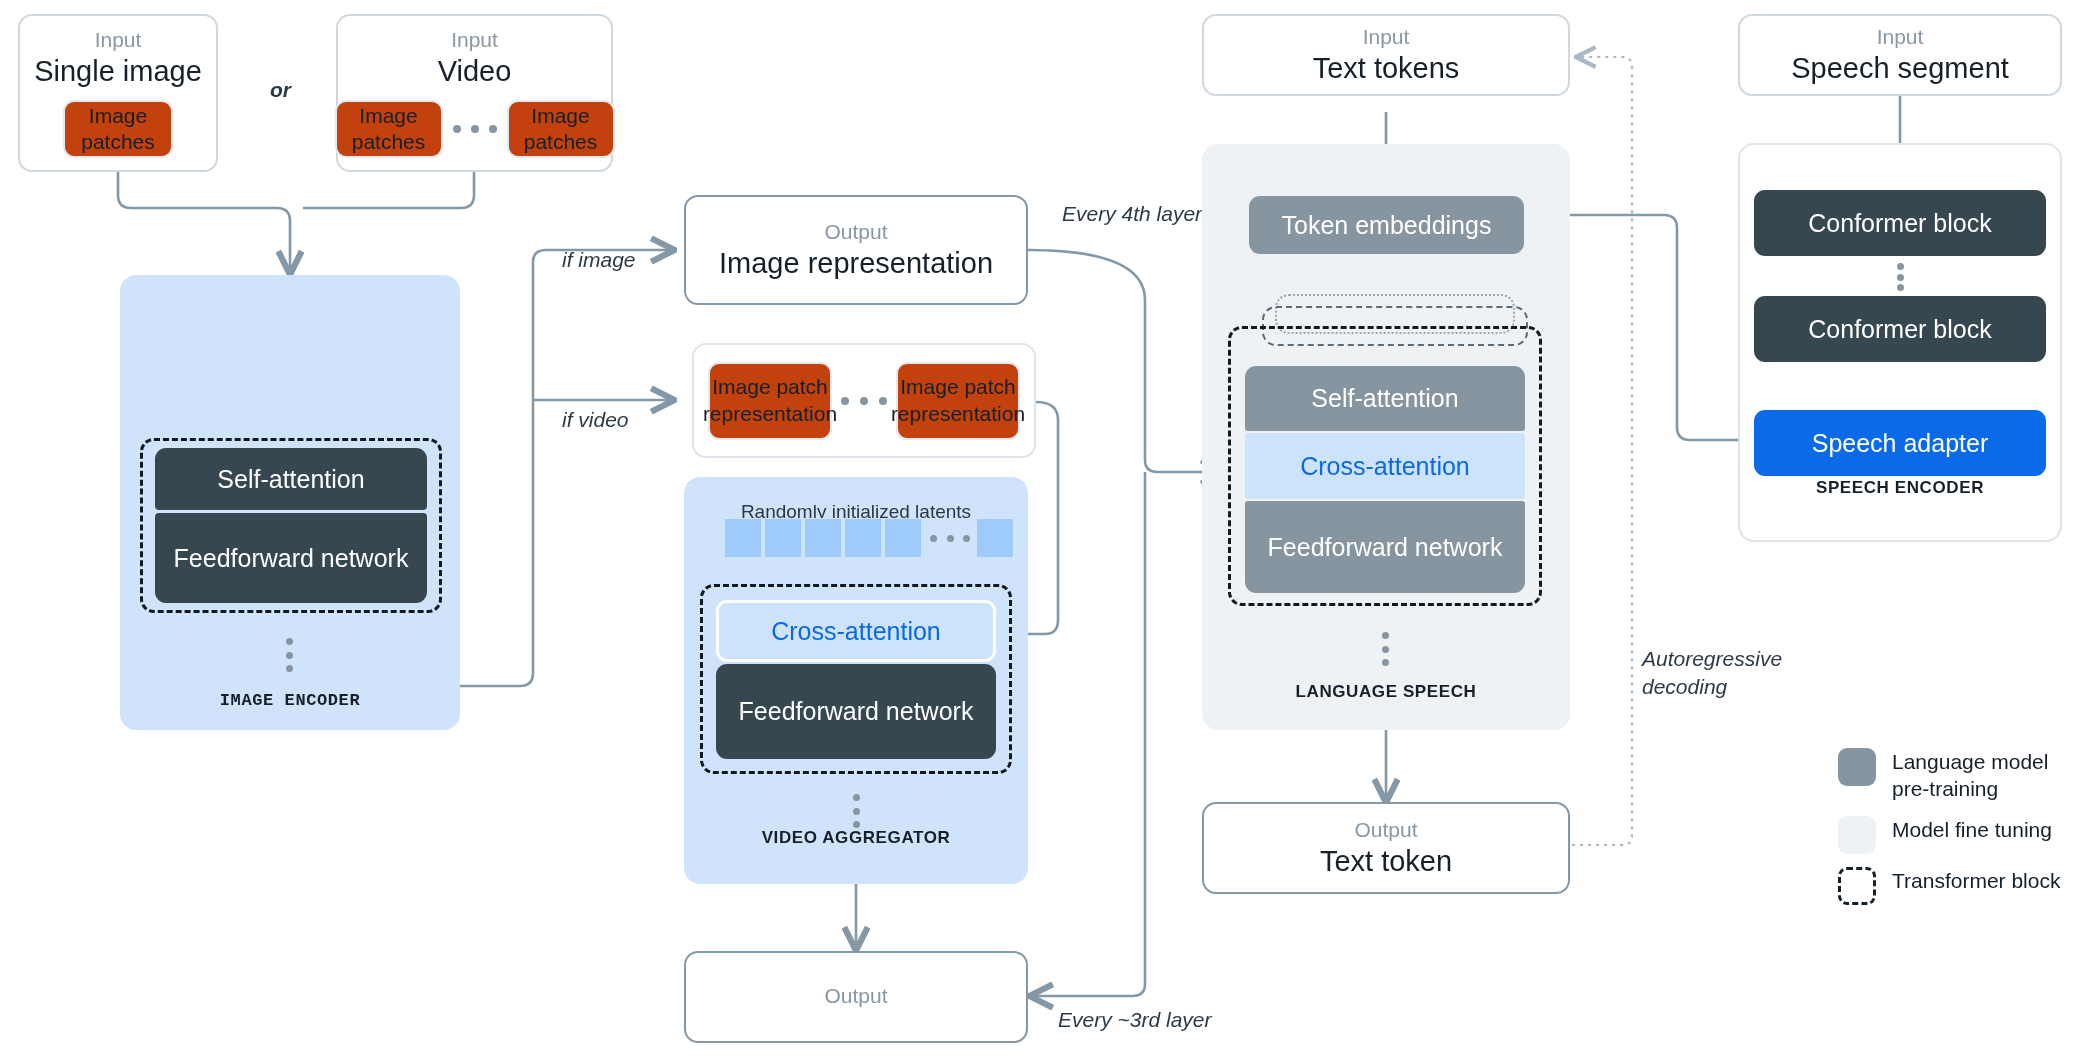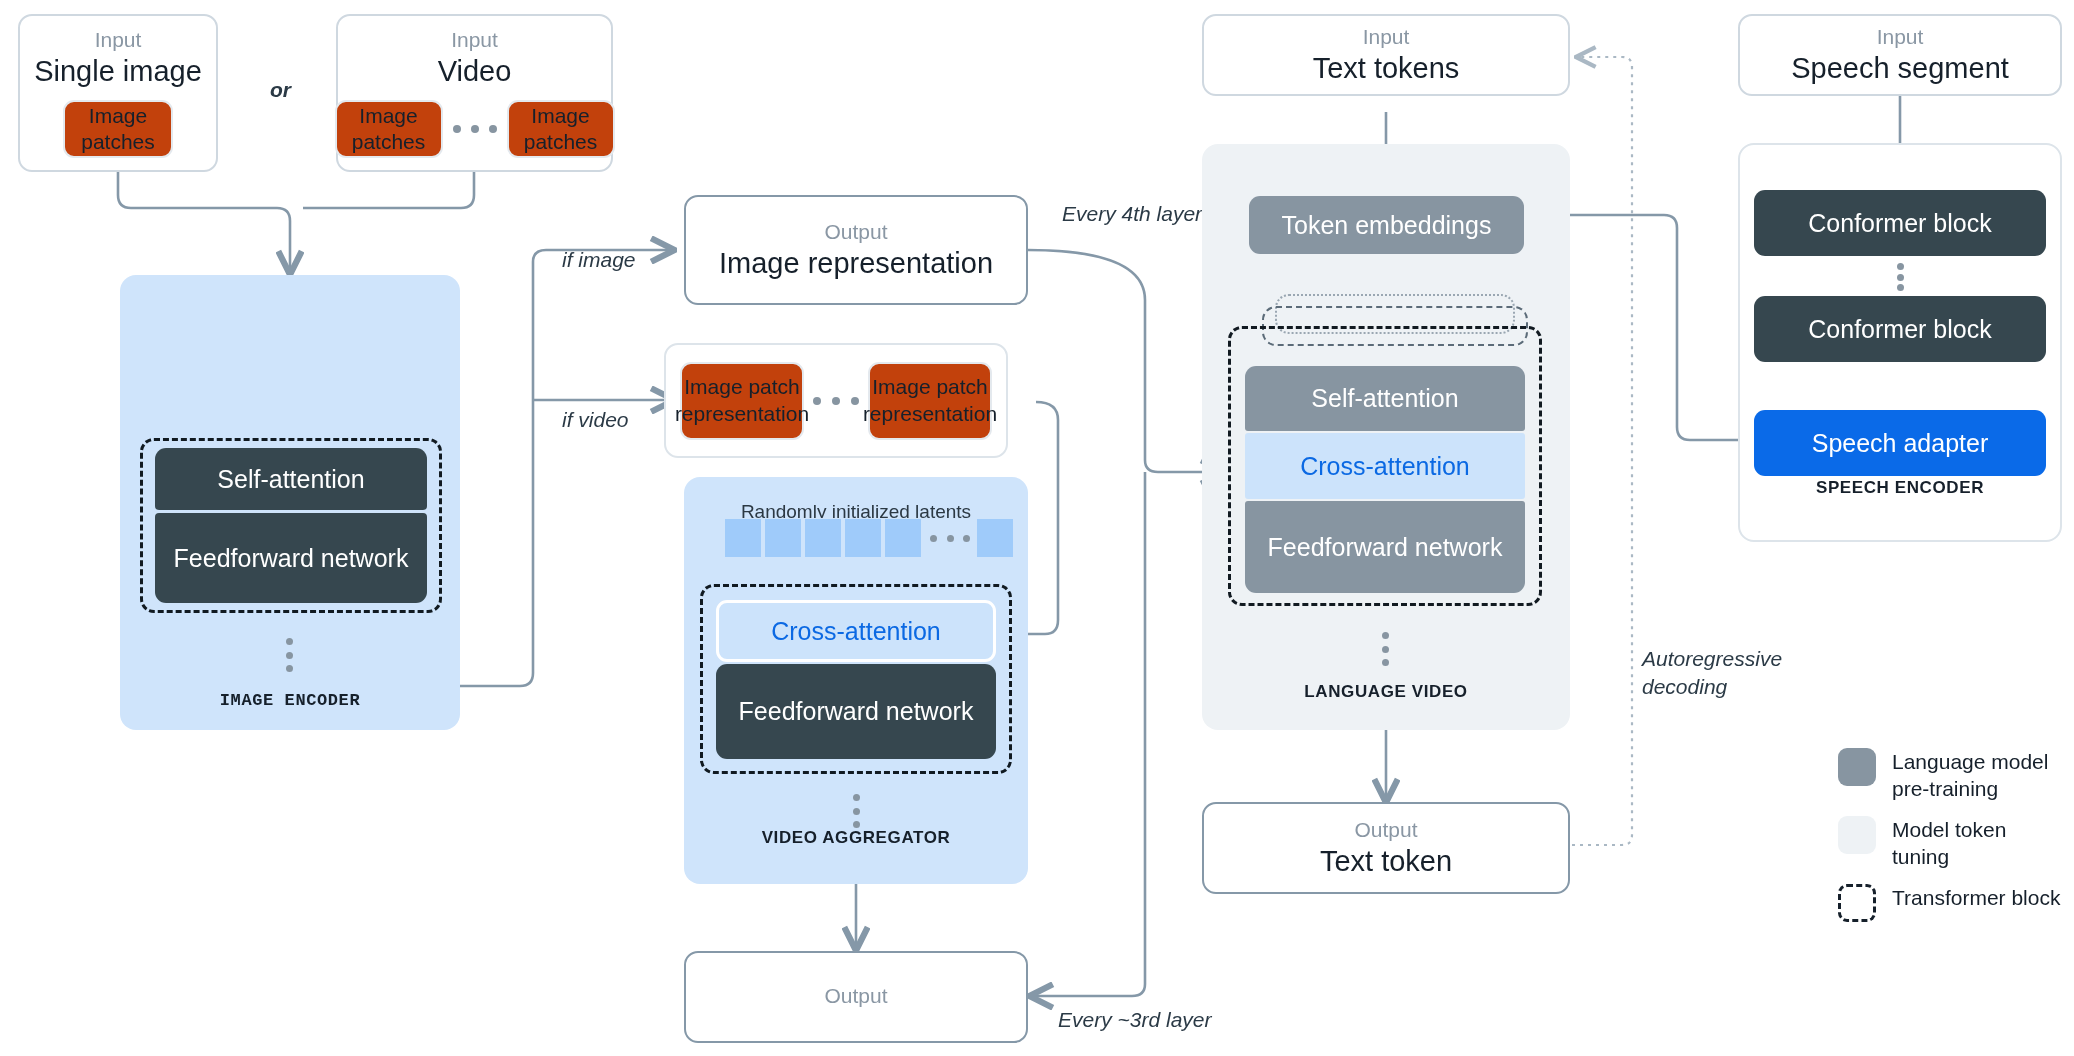--- a/index.html
+++ b/index.html
@@ -200,21 +200,21 @@
 
   <div class="note" style="left:562px;top:248px;">if image</div>
   <div class="note" style="left:562px;top:408px;">if video</div>
 
   <div class="box io-box strong" style="left:684px;top:195px;width:344px;height:110px;">
     <div class="io-cap">Output</div>
     <div class="io-title">Image representation</div>
   </div>
   <div class="note" style="left:1062px;top:202px;">Every 4th layer</div>
 
-  <div class="box" style="left:664px;top:343px;width:344px;height:115px;border:2px solid #dde4ea;border-radius:14px;background:#fff;
+  <div class="box" style="left:692px;top:343px;width:344px;height:115px;border:2px solid #dde4ea;border-radius:14px;background:#fff;
               display:flex;align-items:center;justify-content:center;">
     <div class="patch" style="position:relative;width:124px;height:78px;">
       <span>Image patch representation</span>
     </div>
     <div class="hdots" style="position:relative;width:46px;height:8px;padding:0 9px;">
         <i></i>
         <i></i>
         <i></i>
       </div>
     <div class="patch" style="position:relative;width:124px;height:78px;">
@@ -258,21 +258,21 @@
     <div class="io-cap">Output</div>
   </div>
   <div class="note" style="left:1058px;top:1008px;">Every ~3rd layer</div>
 
   <div class="box io-box" style="left:1202px;top:14px;width:368px;height:82px;">
     <div class="io-cap">Input</div>
     <div class="io-title">Text tokens</div>
   </div>
 
   <div class="group lm" style="left:1202px;top:144px;width:368px;height:586px;">
-    <div class="group-label" style="bottom:28px;">LANGUAGE VIDEO</div>
+    <div class="group-label" style="bottom:28px;">LANGUAGE SPEECH</div>
   </div>
 
   <div class="mod grey" style="position:absolute;left:1249px;top:196px;width:275px;height:58px;">
     <span>Token embeddings</span>
   </div>
 
   <div style="position:absolute;left:1275px;top:294px;width:240px;height:40px;
               border:2px dotted #9aa7b2;border-radius:14px;box-sizing:border-box;"></div>
   <div style="position:absolute;left:1262px;top:306px;width:266px;height:40px;
               border:2px dashed #5b6b78;border-radius:14px;box-sizing:border-box;"></div>
@@ -328,21 +328,21 @@
     <span>Speech adapter</span>
   </div>
 
   <div id="legend" style="left:1838px;top:748px;width:230px;">
     <div class="leg-row">
       <div class="leg-sw grey"></div>
       <div class="leg-tx">Language model pre-training</div>
     </div>
     <div class="leg-row">
       <div class="leg-sw fine"></div>
-      <div class="leg-tx">Model token tuning</div>
+      <div class="leg-tx">Model fine tuning</div>
     </div>
     <div class="leg-row">
       <div class="leg-sw dash"></div>
       <div class="leg-tx">Transformer block</div>
     </div>
 
   </div>
 
 </div>
 

